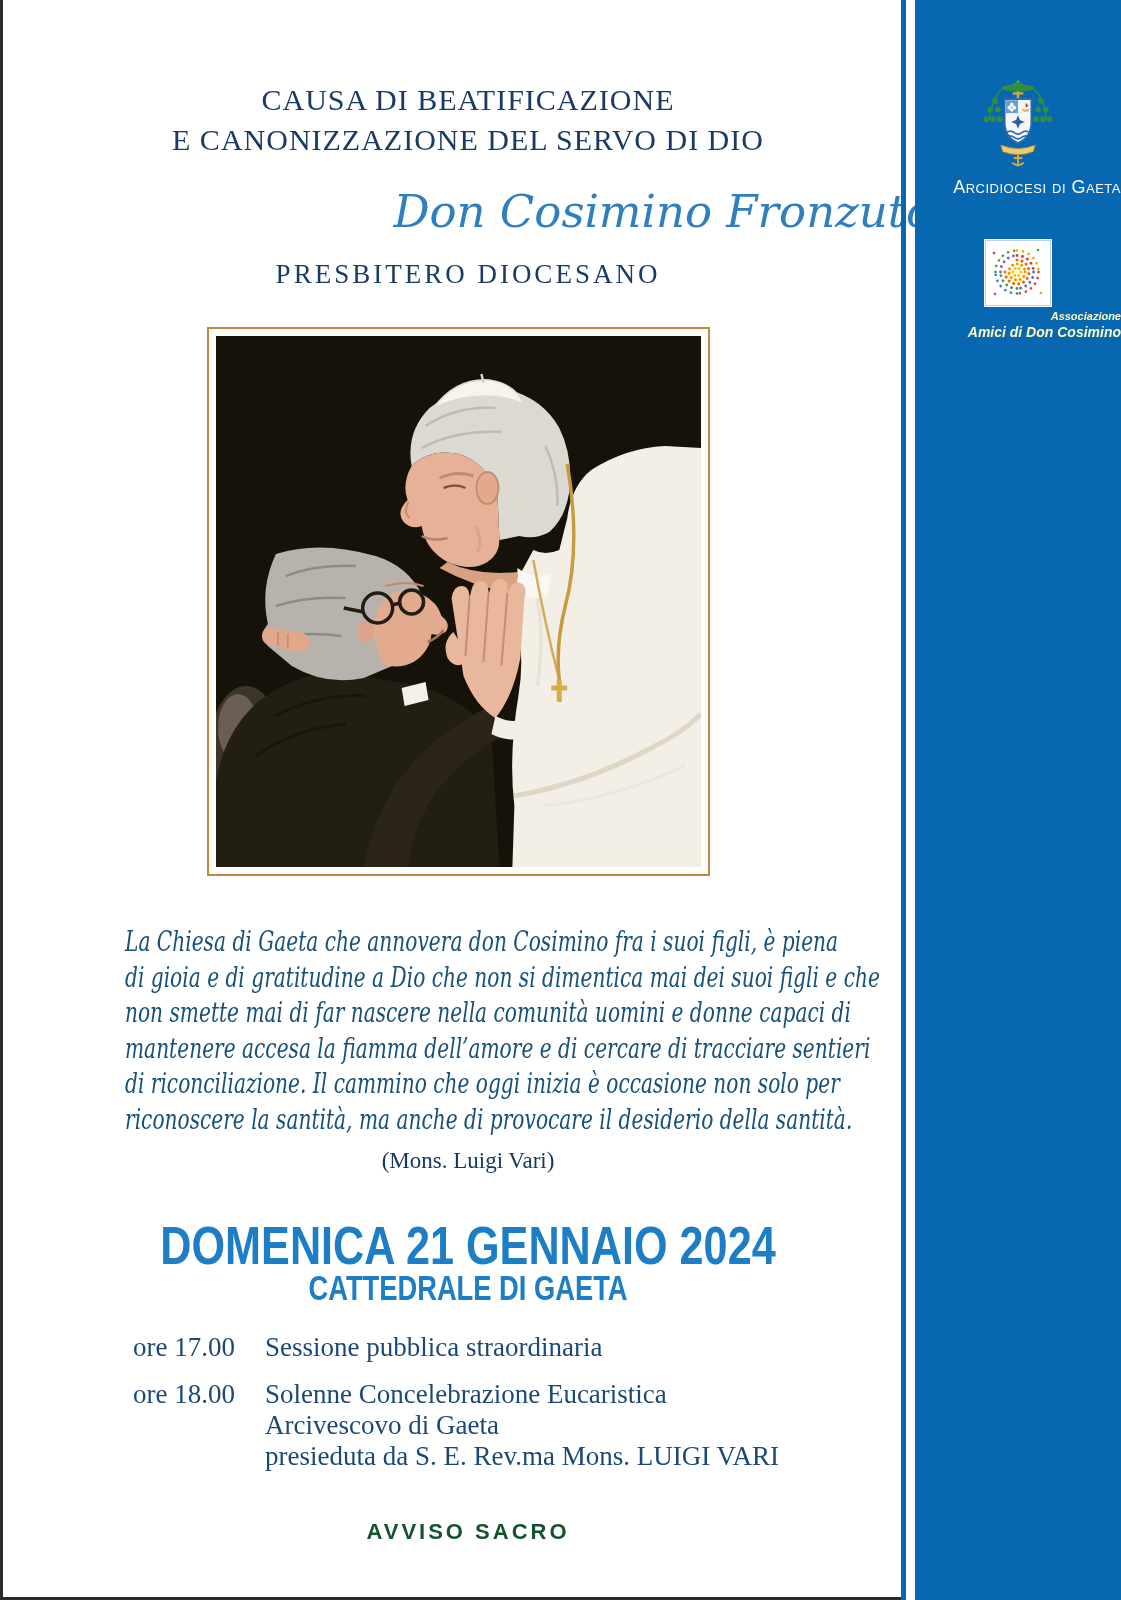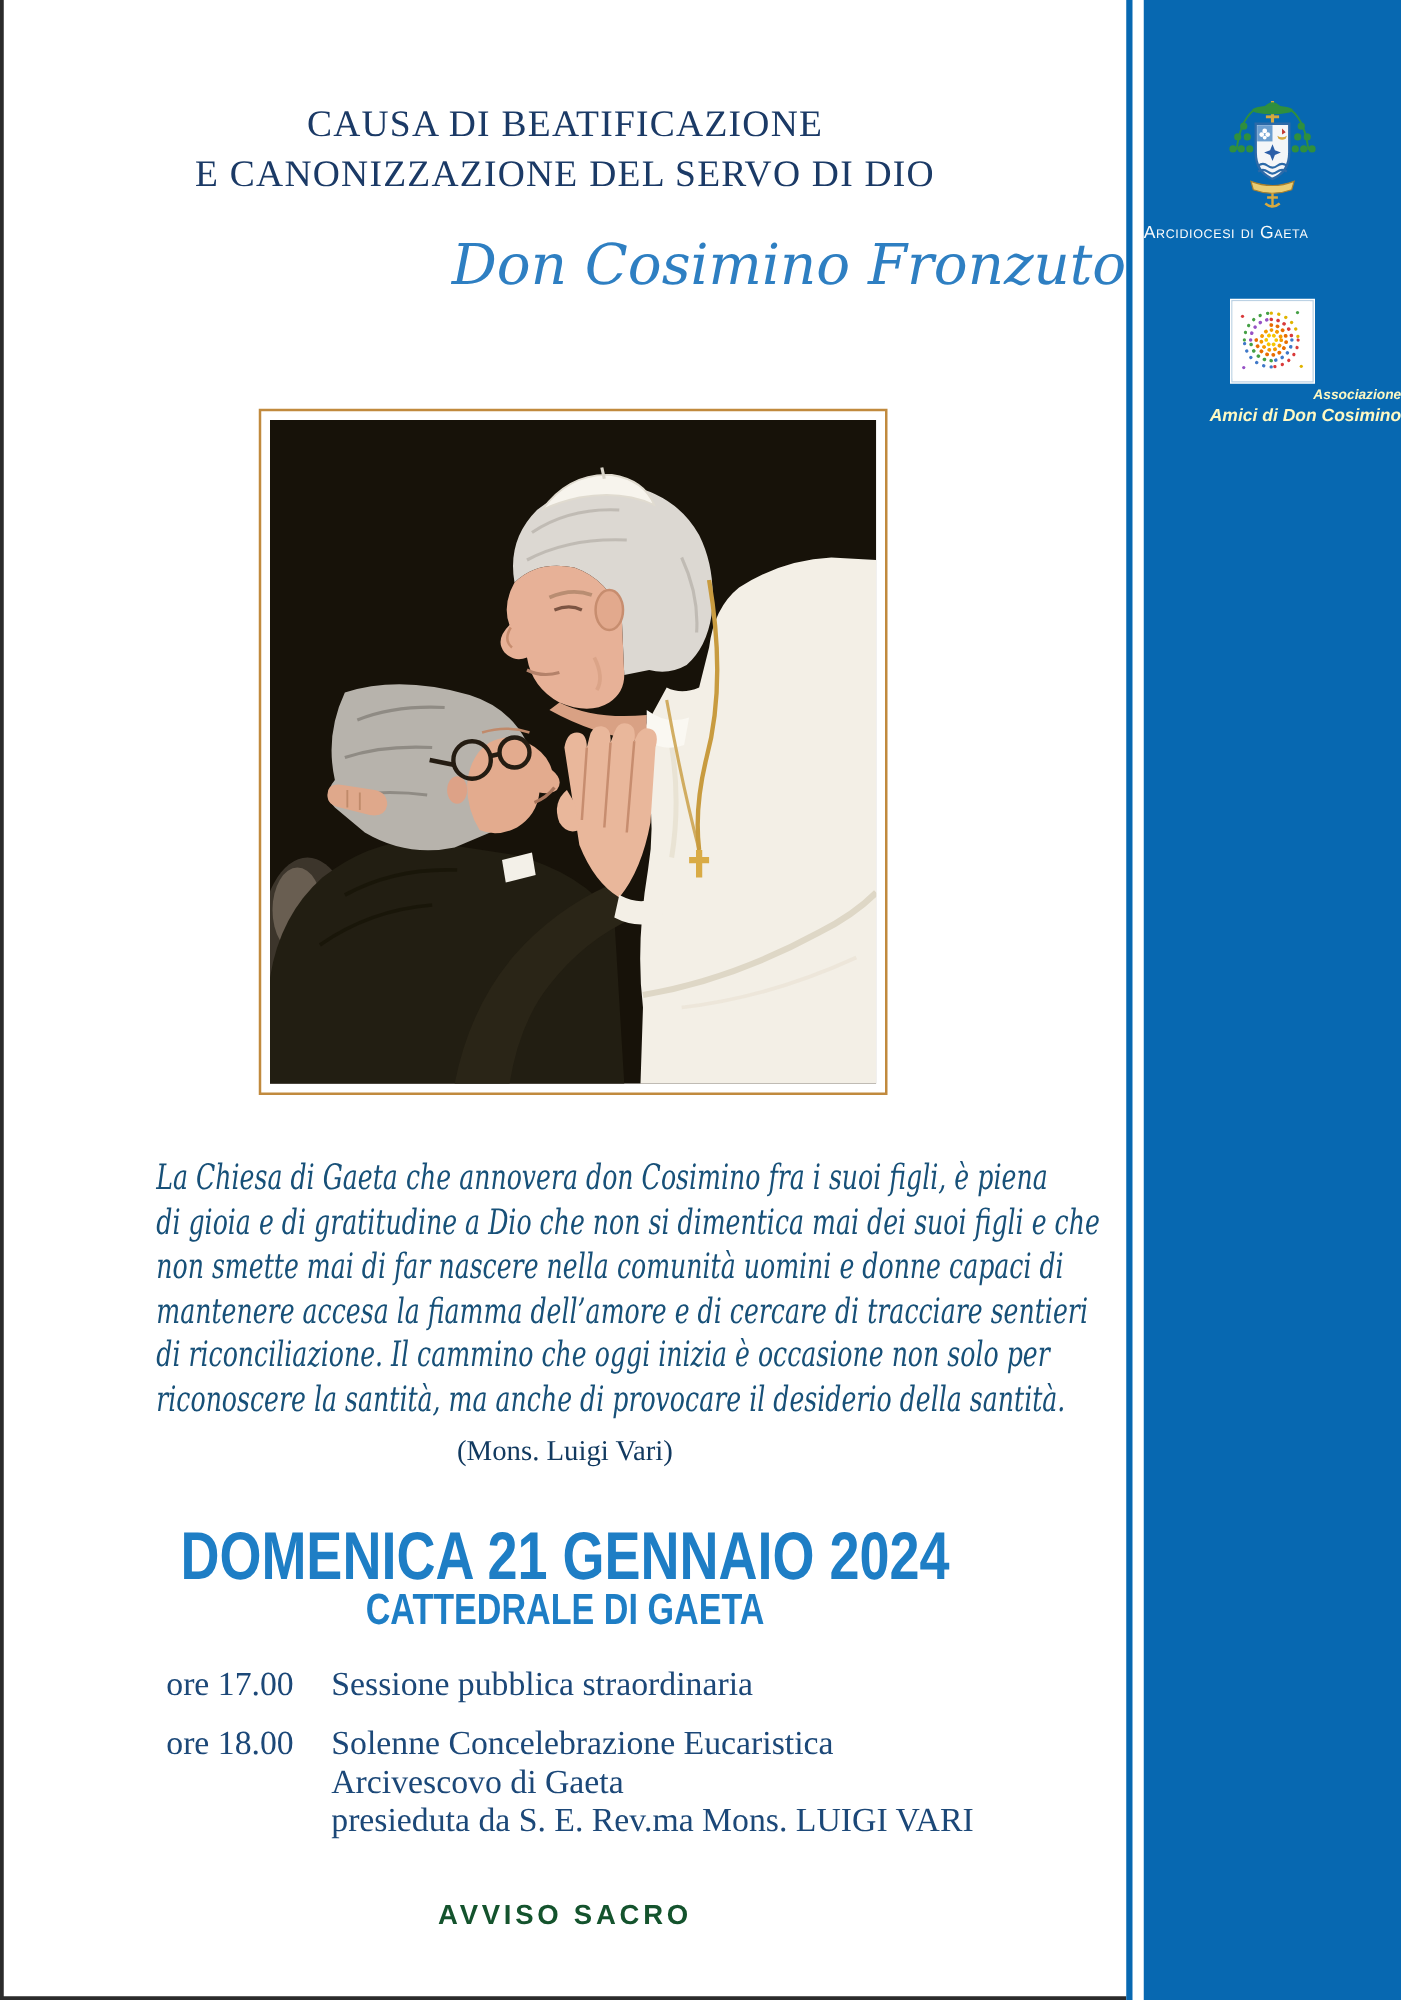--- a/index.html
+++ b/index.html
@@ -7,31 +7,31 @@
     width:1121px;height:1600px;position:relative;background:#ffffff;
     font-family:"Liberation Serif", serif;overflow:hidden;
   }
   .edge-left{position:absolute;left:0;top:0;width:3px;height:1600px;background:#2b2b2b;}
   .edge-bottom{position:absolute;left:0;top:1597px;width:901px;height:3px;background:#2b2b2b;}
 
   
   .sidebar-stripe{position:absolute;left:901px;top:0;width:5px;height:1600px;background:#0768b1;}
   .sidebar{position:absolute;left:915px;top:0;width:206px;height:1600px;background:#0768b1;}
   .crest-wrap{position:absolute;top:76px;left:50%;transform:translateX(-50%);}
-  .diocese-label{position:absolute;top:177px;left:0;width:100%;text-align:left;color:#fbfbfb;
-    font-family:"Liberation Sans", sans-serif;font-variant:small-caps;font-size:14px;letter-spacing:.5px;}
+  .diocese-label{position:absolute;top:177px;left:0;width:100%;text-align:right;color:#fbfbfb;
+    font-family:"Liberation Sans", sans-serif;font-variant:small-caps;font-size:18px;letter-spacing:.5px;}
   .spiral-wrap{position:absolute;top:240px;left:50%;transform:translateX(-50%);width:64px;height:64px;
     background:#ffffff;border:1px solid #bcd2e4;box-shadow:0 0 0 1px #ffffff;}
   .association{position:absolute;top:310px;left:0;width:100%;text-align:right;color:#fef9c3;
     font-family:Liberation Sans, sans-serif;font-style:italic;line-height:1.25;}
   .association .l1{font-size:11px;font-weight:600;}
   .association .l2{font-size:14px;font-weight:700;}
 
   
-  .content{position:absolute;left:3px;top:0;width:898px;height:1600px;}
+  .content{position:absolute;left:3px;top:0;width:898px;height:1600px;padding-left:32px;}
   .title-block{position:absolute;top:80px;left:0;width:100%;text-align:center;color:#1b3a66;
     font-size:30px;letter-spacing:1px;line-height:40px;}
   .script-name{position:absolute;top:176px;left:0;width:100%;text-align:right;color:#2e7fc2;
     font-family:"DejaVu Serif", serif;font-style:italic;font-size:45px;line-height:72px;white-space:nowrap;}
   .presbitero{position:absolute;top:259px;left:0;width:100%;text-align:center;color:#1b3a66;
     font-size:27px;letter-spacing:3px;}
 
   .photo-frame{position:absolute;left:204px;top:327px;width:503px;height:549px;box-sizing:border-box;
     border:2px solid #c18a3e;background:#ffffff;padding:7px;}
   .photo-frame svg{display:block;width:100%;height:100%;}
@@ -64,20 +64,21 @@
 <div class="edge-bottom"></div>
 
 <div class="content">
 
   <div class="title-block">
     <div>CAUSA DI BEATIFICAZIONE</div>
     <div>E CANONIZZAZIONE DEL SERVO DI DIO</div>
   </div>
 
   <div class="script-name">Don Cosimino Fronzuto</div>
+  <div class="presbitero">PRESBITERO DIOCESANO</div>
 
   <div class="photo-frame">
     <svg viewBox="0 0 486 531" preserveAspectRatio="none">
       <rect width="486" height="531" fill="#171209"></rect>
 
       <ellipse cx="30" cy="420" rx="38" ry="70" fill="#6b6156" opacity="0.45"></ellipse>
       <ellipse cx="22" cy="392" rx="20" ry="34" fill="#958878" opacity="0.5"></ellipse>
       <ellipse cx="18" cy="470" rx="14" ry="26" fill="#6e3a33" opacity="0.55"></ellipse>
 
       <path d="M486,531 L297,531 L299,470 Q293,420 303,360 Q310,320 300,280 Q294,252 306,236 L318,214 Q330,220 344,214 L352,182 Q356,150 376,134 Q410,112 450,110 L486,112 Z" fill="#f3efe6"></path>

